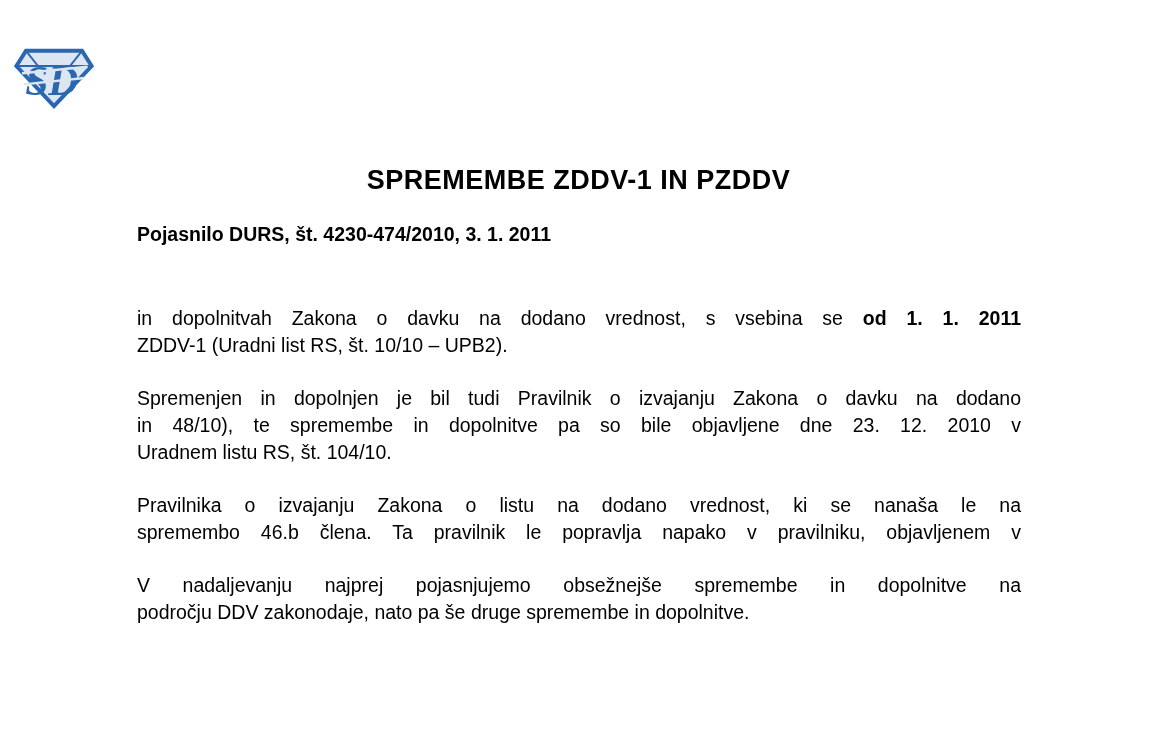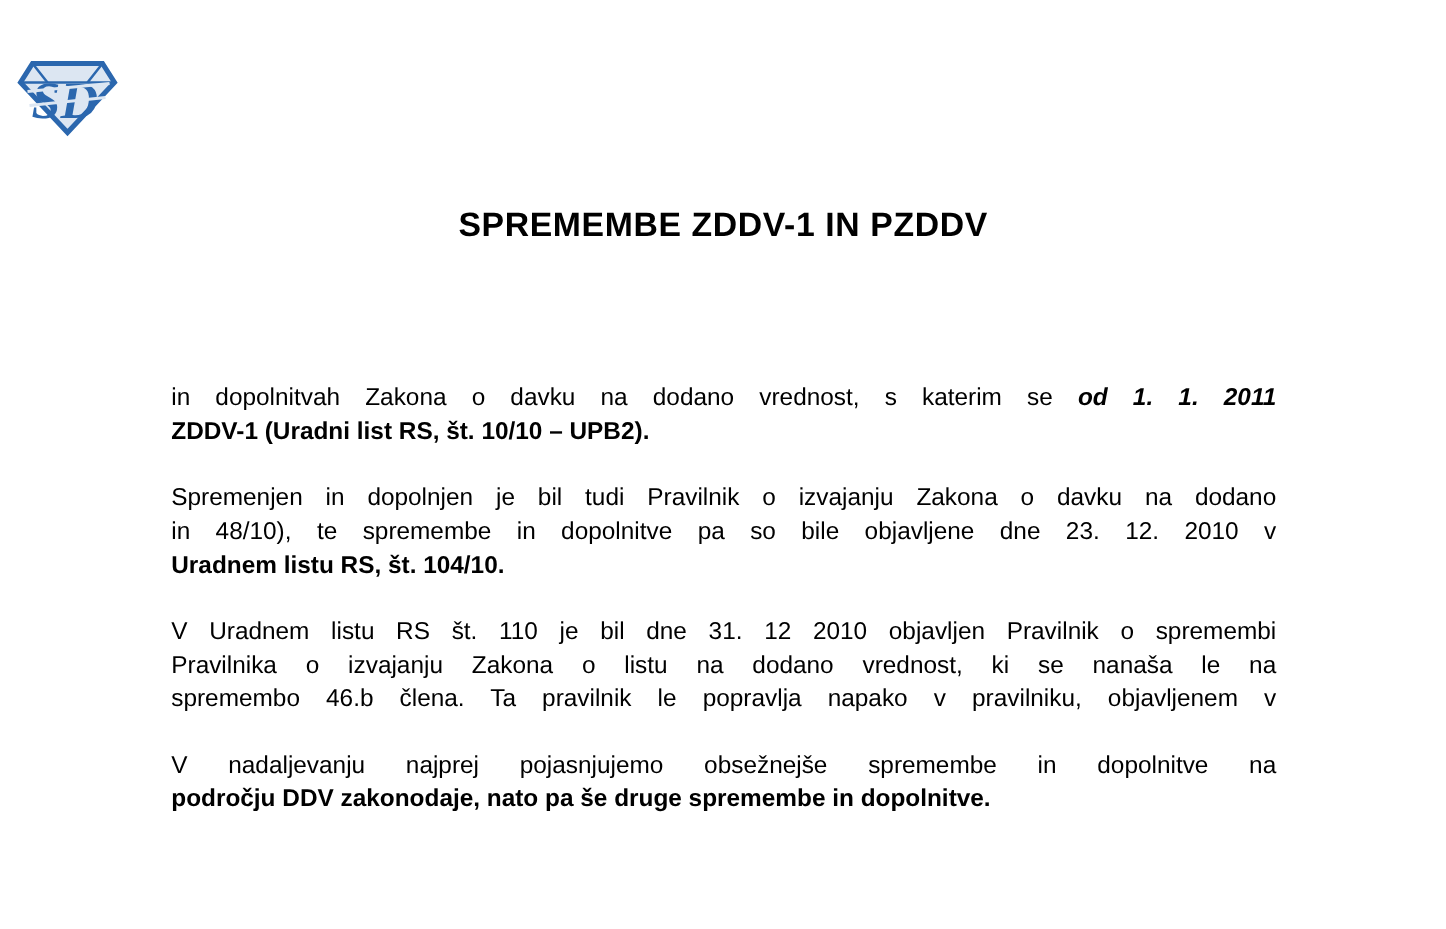--- a/index.html
+++ b/index.html
@@ -61,57 +61,57 @@
   .body-text {
     position: absolute;
     left: 137px; top: 305px;
     width: 884px;
     font-size: 19.5px;
     line-height: 27px;
   }
   .paragraph { margin-bottom: 26px; }
   .line { text-align: justify; }
   .line.jl { text-align-last: justify; }
-  .line.last { text-align-last: left; font-weight: bold; }
-  .em { font-weight: bold; font-style: italic; }
+  .line.last { text-align-last: left; }
+  .em { font-weight: bold; }
 </style>
 </head>
 <body>
 
 <div class="page">
 
   <div class="logo">
     <svg viewBox="0 0 100 80" xmlns="http://www.w3.org/2000/svg">
       <path class="gem-body" d="M15 6 L85 6 L97 25 L50 75 L3 25 Z"></path>
       <path class="gem-girdle" d="M3 25 L97 25"></path>
       <path class="gem-girdle" d="M15 6 L30 25 M85 6 L70 25"></path>
       <text class="sd-letters" x="14" y="61">SD</text>
       <path class="sd-stripe" d="M10 34 L92 26"></path>
       <path class="sd-stripe" d="M12 48 L88 40"></path>
     </svg>
   </div>
 
   <div class="doc-title">SPREMEMBE ZDDV-1 IN PZDDV</div>
 
+  <div class="doc-subtitle">Pojasnilo DURS, št. 4230-474/2010, 3. 1. 2011</div>
 
   <div class="body-text">
 
     <div class="paragraph">
-      <div class="line jl"><span>in dopolnitvah Zakona o davku na dodano vrednost, s katerim se </span><span class="em">od 1. 1. 2011</span></div>
+      <div class="line jl"><span>in dopolnitvah Zakona o davku na dodano vrednost, s vsebina se </span><span class="em">od 1. 1. 2011</span></div>
       <div class="line last">ZDDV-1 (Uradni list RS, št. 10/10 – UPB2).</div>
     </div>
 
     <div class="paragraph">
       <div class="line jl">Spremenjen in dopolnjen je bil tudi Pravilnik o izvajanju Zakona o davku na dodano</div>
       <div class="line jl">in 48/10), te spremembe in dopolnitve pa so bile objavljene dne 23. 12. 2010 v</div>
       <div class="line last">Uradnem listu RS, št. 104/10.</div>
     </div>
 
     <div class="paragraph">
-      <div class="line jl">V Uradnem listu RS št. 110 je bil dne 31. 12 2010 objavljen Pravilnik o spremembi</div>
       <div class="line jl">Pravilnika o izvajanju Zakona o listu na dodano vrednost, ki se nanaša le na</div>
       <div class="line jl">spremembo 46.b člena. Ta pravilnik le popravlja napako v pravilniku, objavljenem v</div>
     </div>
 
     <div class="paragraph">
       <div class="line jl">V nadaljevanju najprej pojasnjujemo obsežnejše spremembe in dopolnitve na</div>
       <div class="line last">področju DDV zakonodaje, nato pa še druge spremembe in dopolnitve.</div>
     </div>
 
   </div>

